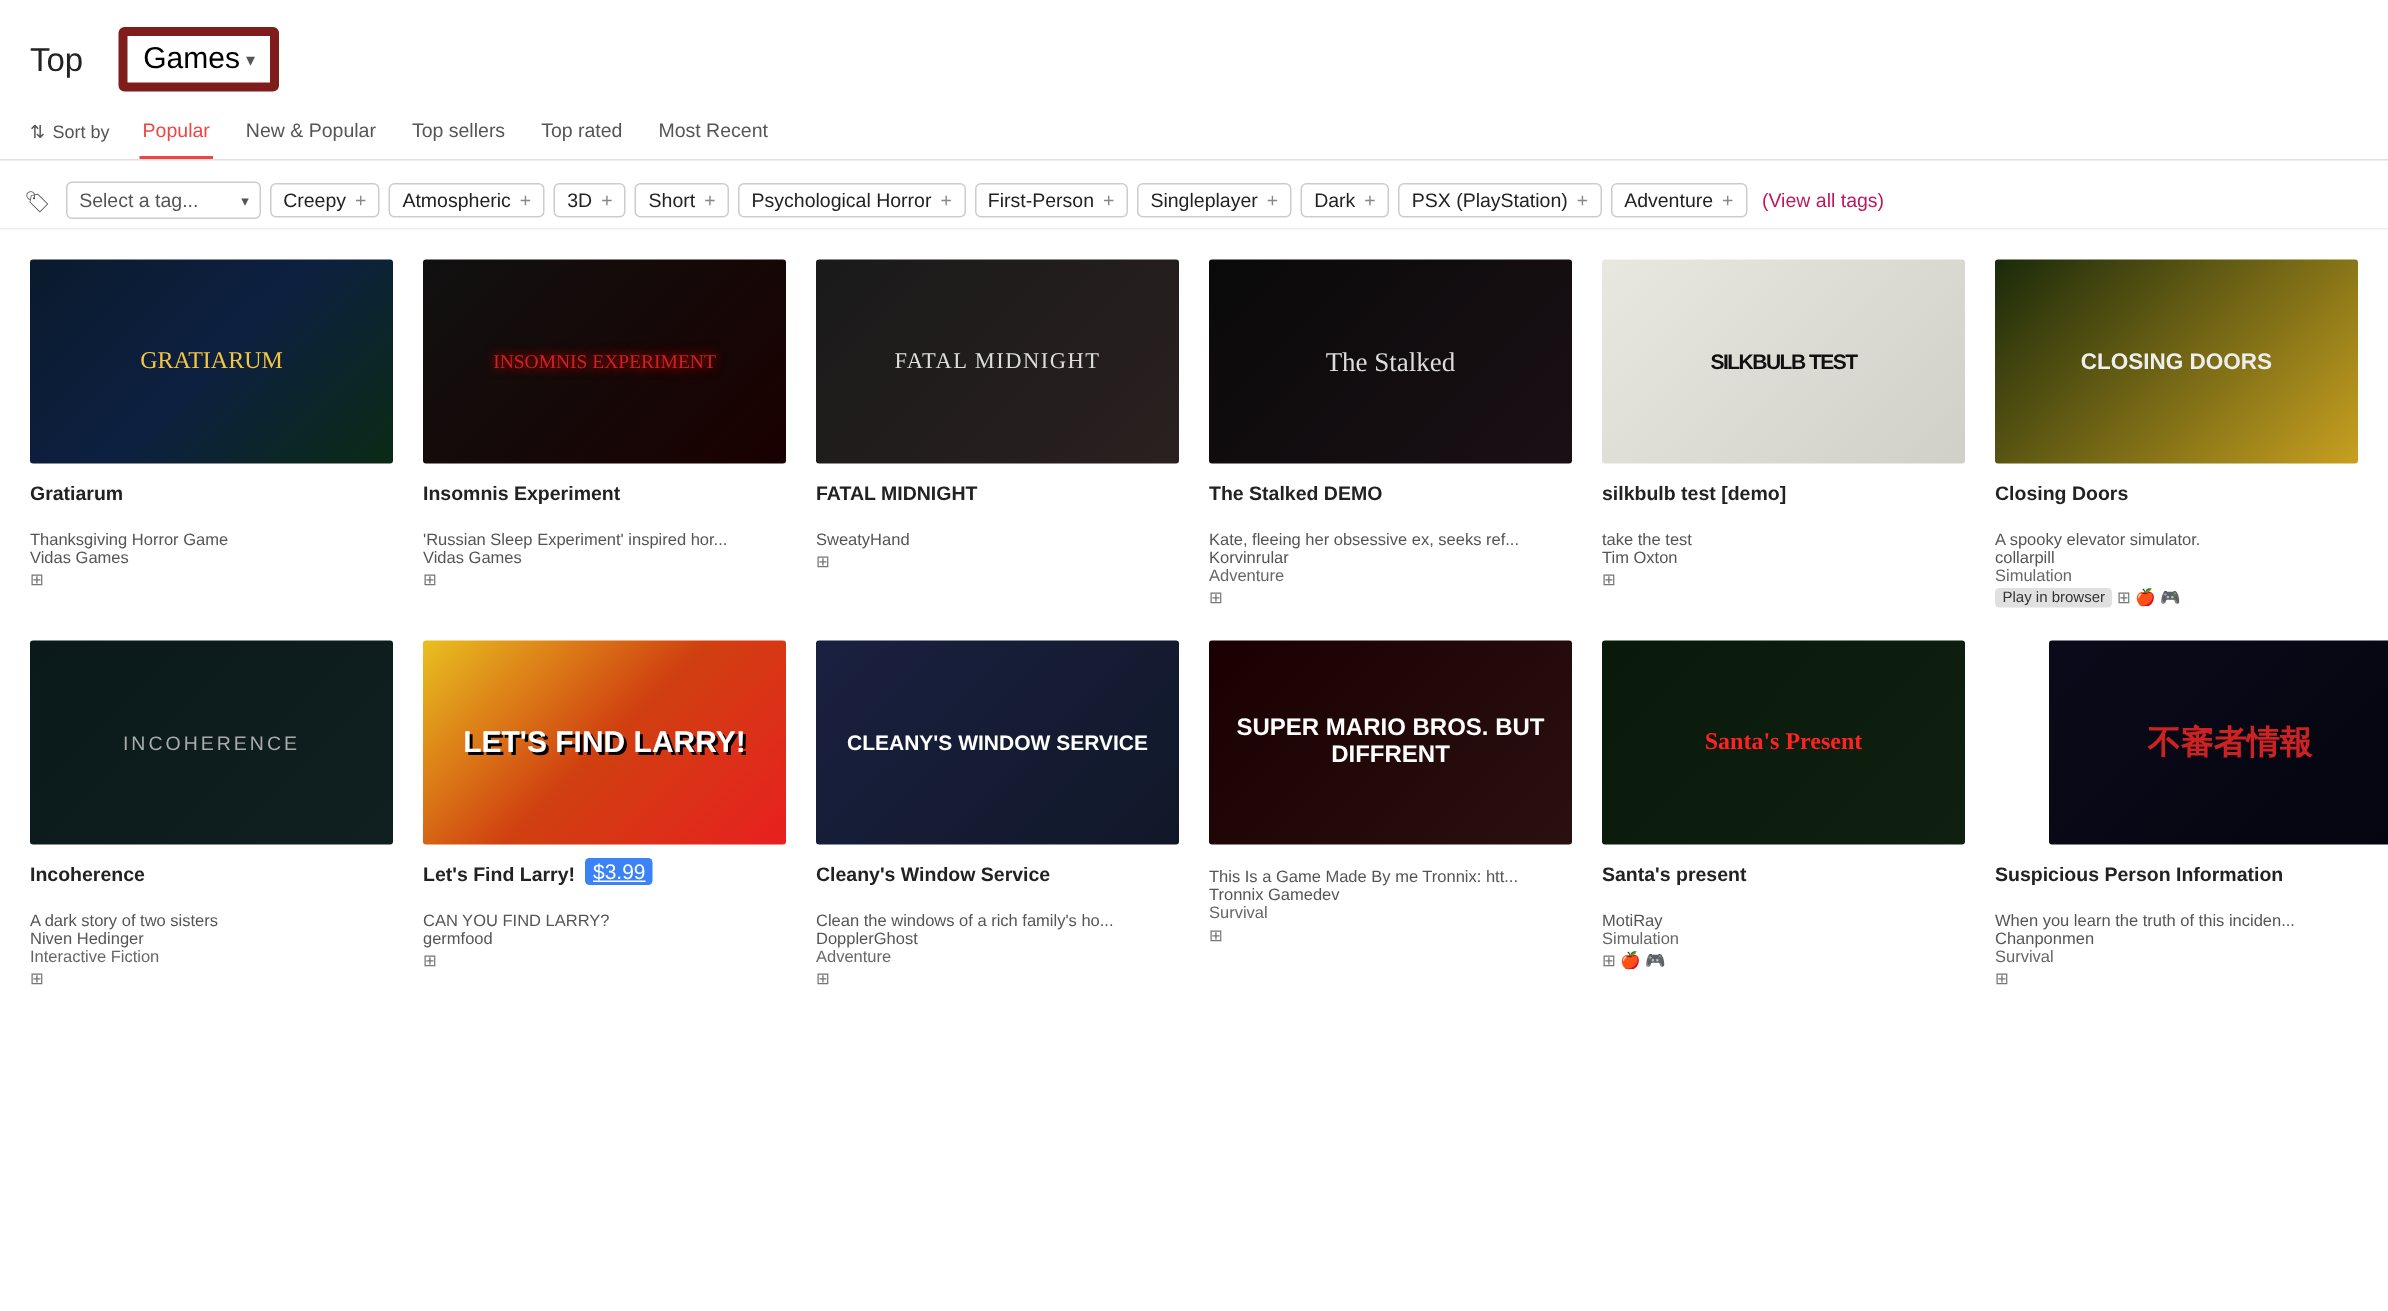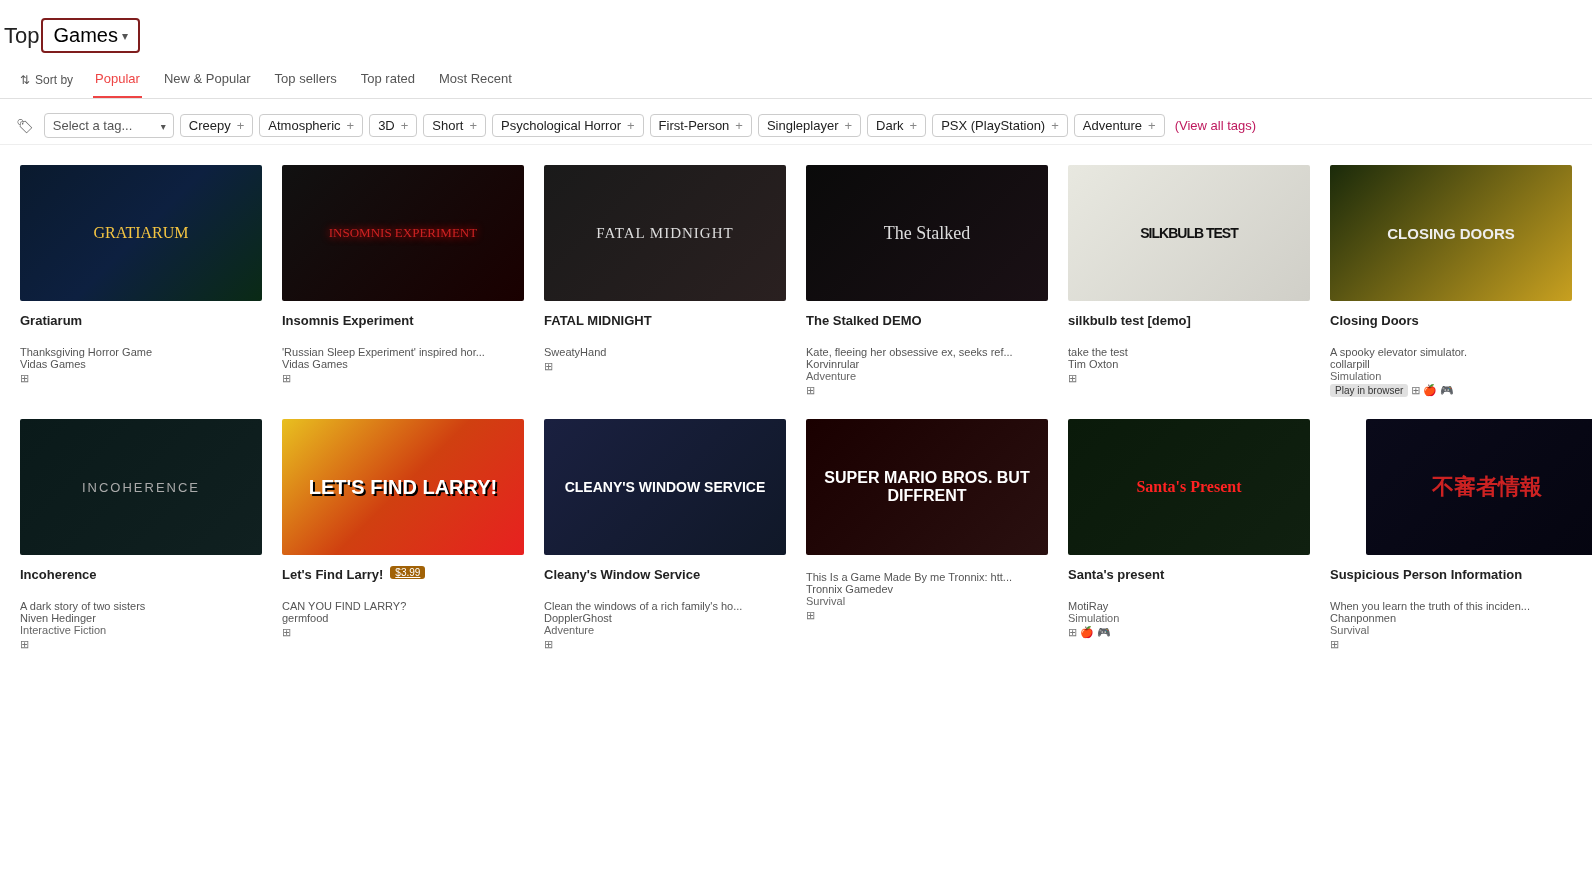--- a/index.html
+++ b/index.html
@@ -1,20 +1,20 @@
 <!DOCTYPE html>
 <html><head>
   <meta charset="utf-8">
   <style>
     * { box-sizing: border-box; margin: 0; padding: 0; }
     body { font-family: -apple-system, BlinkMacSystemFont, 'Segoe UI', sans-serif; background: #fff; color: #222; font-size: 13px; }
     
-    .header { padding: 18px 4px 8px; display: flex; align-items: center; gap: 2px; }
+    .header { padding: 18px 20px 8px; display: flex; align-items: center; gap: 24px; }
     .header-top { font-size: 22px; font-weight: 400; }
-    .games-btn { border: 2px solid #7f1d1d; border-radius: 4px; padding: 4px 10px; font-size: 20px; cursor: pointer; background: #fff; display: flex; align-items: center; gap: 4px; }
+    .games-btn { border: 6px solid #7f1d1d; border-radius: 4px; padding: 4px 10px; font-size: 20px; cursor: pointer; background: #fff; display: flex; align-items: center; gap: 4px; }
     .games-btn .arrow { font-size: 12px; color: #555; }
     .tagged-text { font-size: 22px; font-weight: 400; color: #222; }
 
     .nav-bar { padding: 0 20px 0; display: flex; align-items: center; gap: 20px; border-bottom: 1px solid #e0e0e0; margin-bottom: 8px; }
     .sort-by { font-size: 12px; color: #555; display: flex; align-items: center; gap: 5px; }
     .nav-item { padding: 10px 2px; font-size: 13px; cursor: pointer; color: #555; border-bottom: 2px solid transparent; }
     .nav-item.active { color: #e44; border-bottom: 2px solid #e44; font-weight: 500; }
 
     .tags-bar { padding: 6px 16px; display: flex; align-items: center; gap: 6px; flex-wrap: wrap; border-bottom: 1px solid #eee; margin-bottom: 12px; }
     .tag-select-wrap { position: relative; display: inline-flex; align-items: center; }
@@ -27,21 +27,21 @@
 
     .grid { display: grid; grid-template-columns: repeat(6, 1fr); gap: 0; padding: 0 10px; }
     .game-card { padding: 8px 10px 14px; cursor: pointer; }
     .game-thumb { width: 100%; aspect-ratio: 16/9; object-fit: cover; border-radius: 2px; background: #111; display: block; overflow: hidden; position: relative; }
     .game-title { font-size: 13px; font-weight: 600; margin-top: 6px; color: #222; line-height: 1.3; }
     .game-subtitle { font-size: 11px; color: #555; margin-top: 16px; white-space: nowrap; overflow: hidden; text-overflow: ellipsis; }
     .game-author { font-size: 11px; color: #555; }
     .game-genre { font-size: 11px; color: #666; }
     .platform-icons { margin-top: 2px; font-size: 11px; color: #777; display: flex; gap: 3px; align-items: center; }
     .browser-badge { background: #e0e0e0; border-radius: 3px; padding: 1px 5px; font-size: 10px; color: #333; }
-    .price-badge { background: #a16207; color: #fff; border-radius: 3px; padding: 1px 5px; font-size: 10px; margin-left: 3px; text-decoration: underline; }
+    .price-badge { background: #3b82f6; color: #fff; border-radius: 3px; padding: 1px 5px; font-size: 14px; margin-left: 3px; text-decoration: underline; }
 
     
     .thumb-gratiarum { background: linear-gradient(135deg, #0a1a2e 0%, #0d2040 50%, #0a2a15 100%); }
     .thumb-insomnis { background: linear-gradient(135deg, #111 0%, #1a0000 100%); }
     .thumb-fatalmidnight { background: linear-gradient(135deg, #1a1a1a 0%, #2a2020 100%); }
     .thumb-stalked { background: linear-gradient(135deg, #0a0a0a 0%, #1a1015 100%); }
     .thumb-silkbulb { background: linear-gradient(135deg, #e8e8e0 0%, #d0cfc8 100%); }
     .thumb-closing { background: linear-gradient(135deg, #1a2a0a 0%, #c8a020 100%); }
     .thumb-incoherence { background: linear-gradient(135deg, #0a1a1a 0%, #102020 100%); }
     .thumb-larry { background: linear-gradient(135deg, #e8c020 0%, #d04010 50%, #e82020 100%); }

